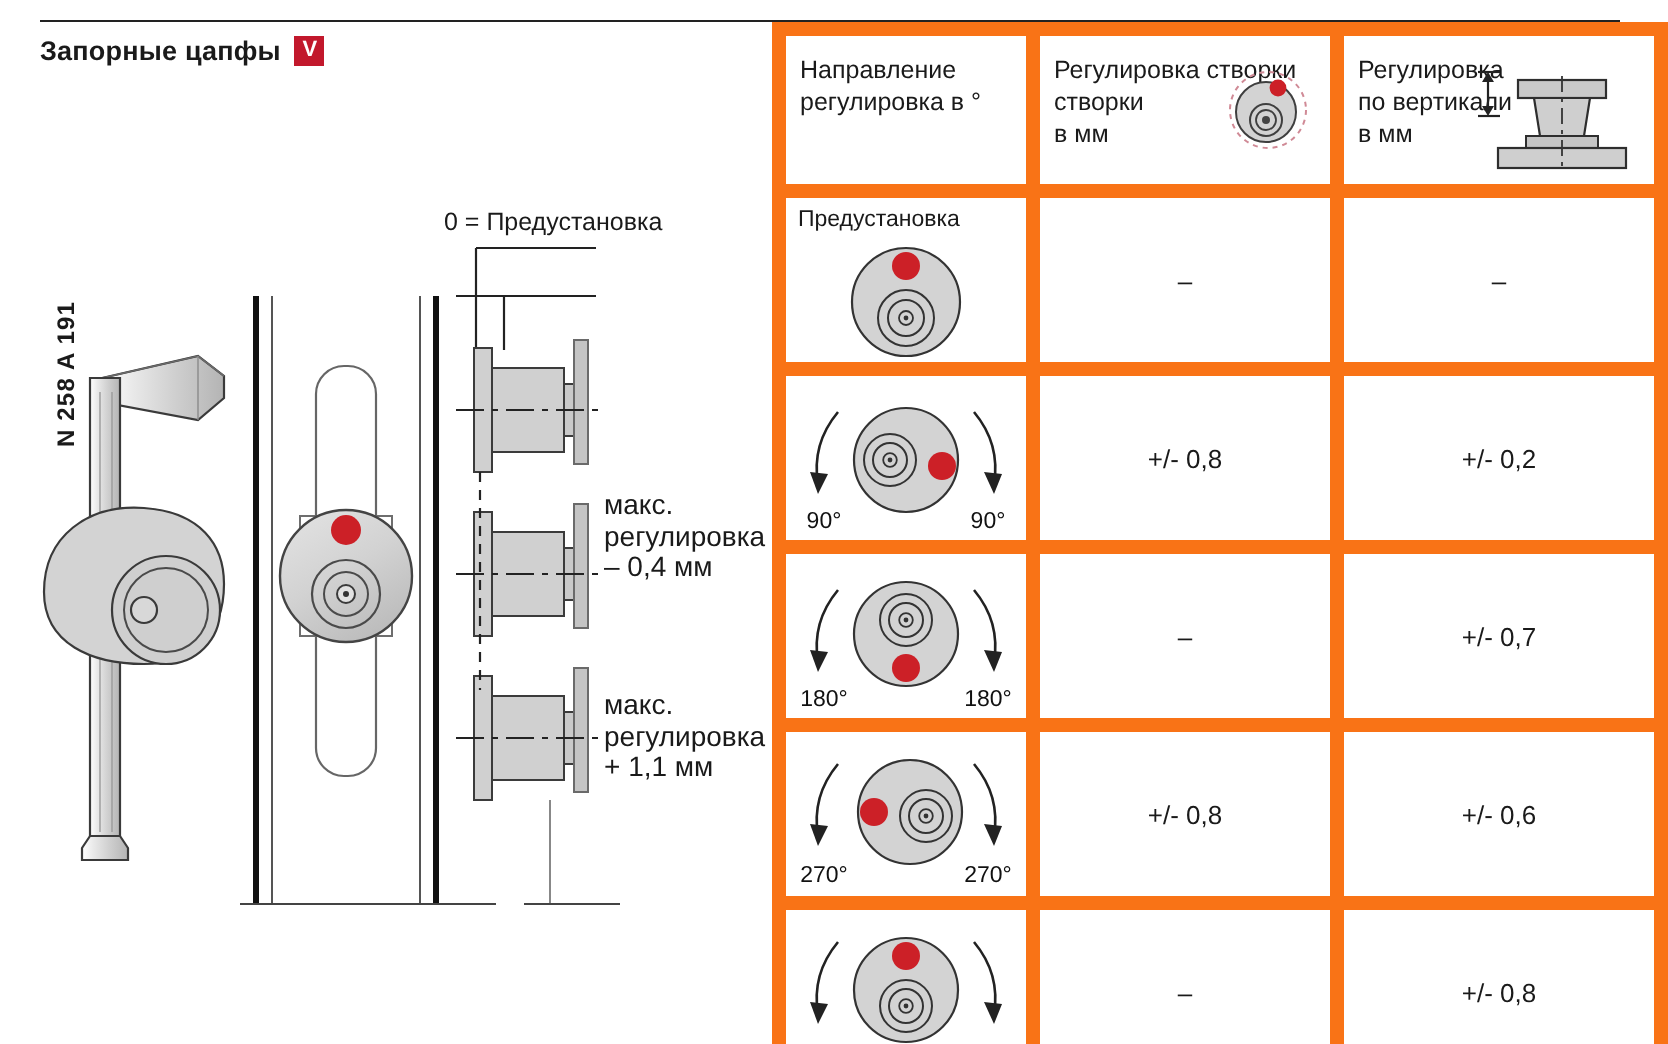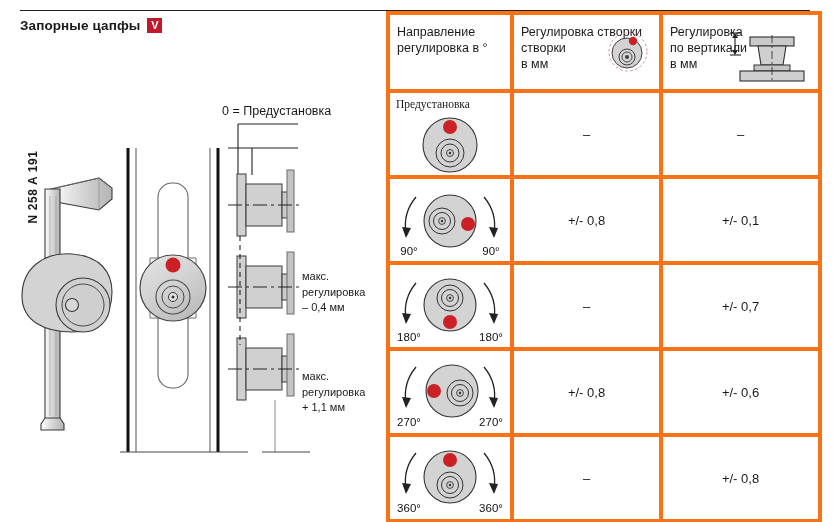--- a/index.html
+++ b/index.html
@@ -27,38 +27,38 @@
   
   #part-code{position:absolute;left:-22px;top:180px;width:110px;
       transform:rotate(-90deg);transform-origin:center center;
       font-size:12px;font-weight:bold;letter-spacing:.6px;text-align:center;
       white-space:nowrap;}
 
   
   #preset-caption{position:absolute;left:222px;top:104px;font-size:12.5px;white-space:nowrap;text-align:right;}
 
   
-  .annot{position:absolute;font-size:11px;line-height:15.5px;white-space:nowrap;margin-top:24px;}
+  .annot{position:absolute;font-size:14px;line-height:15.5px;white-space:nowrap;}
   #annot-minus{left:302px;top:245px;}
   #annot-plus{left:302px;top:345px;}
 
   
   #table{position:absolute;left:386px;top:11px;width:420px;height:477px;}
   .tbl{border-collapse:collapse;width:420px;table-layout:fixed;}
-  .tbl td{border:4px solid #f97316;vertical-align:top;padding:0;background:#fff;}
+  .tbl td{border:7px solid #f97316;vertical-align:top;padding:0;background:#fff;}
   .tbl td.val{text-align:center;vertical-align:middle;font-size:13px;}
   .c1{width:120px;}
   .c2{width:145px;}
   .c3{width:155px;}
 
   .hdr-cell{height:74px;position:relative;}
   .hdr-txt{position:absolute;left:7px;top:9px;font-size:12.5px;line-height:16px;}
   .row-cell{height:82px;position:relative;}
 
-  .preset-lbl{position:absolute;left:6px;top:5px;font-size:11.5px;font-family:Liberation Serif, serif;}
+  .preset-lbl{position:absolute;left:6px;top:5px;font-size:11.5px;}
 
   .cam-wrap{position:absolute;left:0;top:0;width:120px;height:82px;}
   .row1 .cam-wrap{top:4px;}
 
   
   .hdr-icon{position:absolute;}
   #cam-hdr-icon{right:8px;top:12px;}
   #pin-hdr-icon{right:6px;top:8px;}
 </style>
 </head>
@@ -270,21 +270,21 @@
         <circle cx="52" cy="42" r="13" fill="none" stroke="#333" stroke-width="1"></circle>
         <circle cx="52" cy="42" r="8.5" fill="none" stroke="#333" stroke-width="1"></circle>
         <circle cx="52" cy="42" r="3.4" fill="none" stroke="#333" stroke-width="0.9"></circle>
         <circle cx="52" cy="42" r="1.2" fill="#333"></circle>
         <circle cx="78" cy="45" r="7" fill="#cc2027"></circle>
         <text x="19" y="76" font-size="11.5" fill="#111" text-anchor="middle" font-family="Liberation Sans, sans-serif">90°</text>
         <text x="101" y="76" font-size="11.5" fill="#111" text-anchor="middle" font-family="Liberation Sans, sans-serif">90°</text>
       </svg>
     </td>
     <td class="c2 val">+/- 0,8</td>
-    <td class="c3 val">+/- 0,1</td>
+    <td class="c3 val">+/- 0,2</td>
   </tr>
 
   <tr>
     <td class="c1 row-cell">
       <svg class="cam-wrap" viewBox="0 0 120 82">
         <g stroke="#222" stroke-width="1.3" fill="none">
           <path d="M26,18 C16,30 14,42 16,54"></path>
           <path d="M12,48 L16,59 L21,49" fill="#222" stroke="none"></path>
           <path d="M94,18 C104,30 106,42 104,54"></path>
           <path d="M99,48 L104,59 L108,49" fill="#222" stroke="none"></path>

